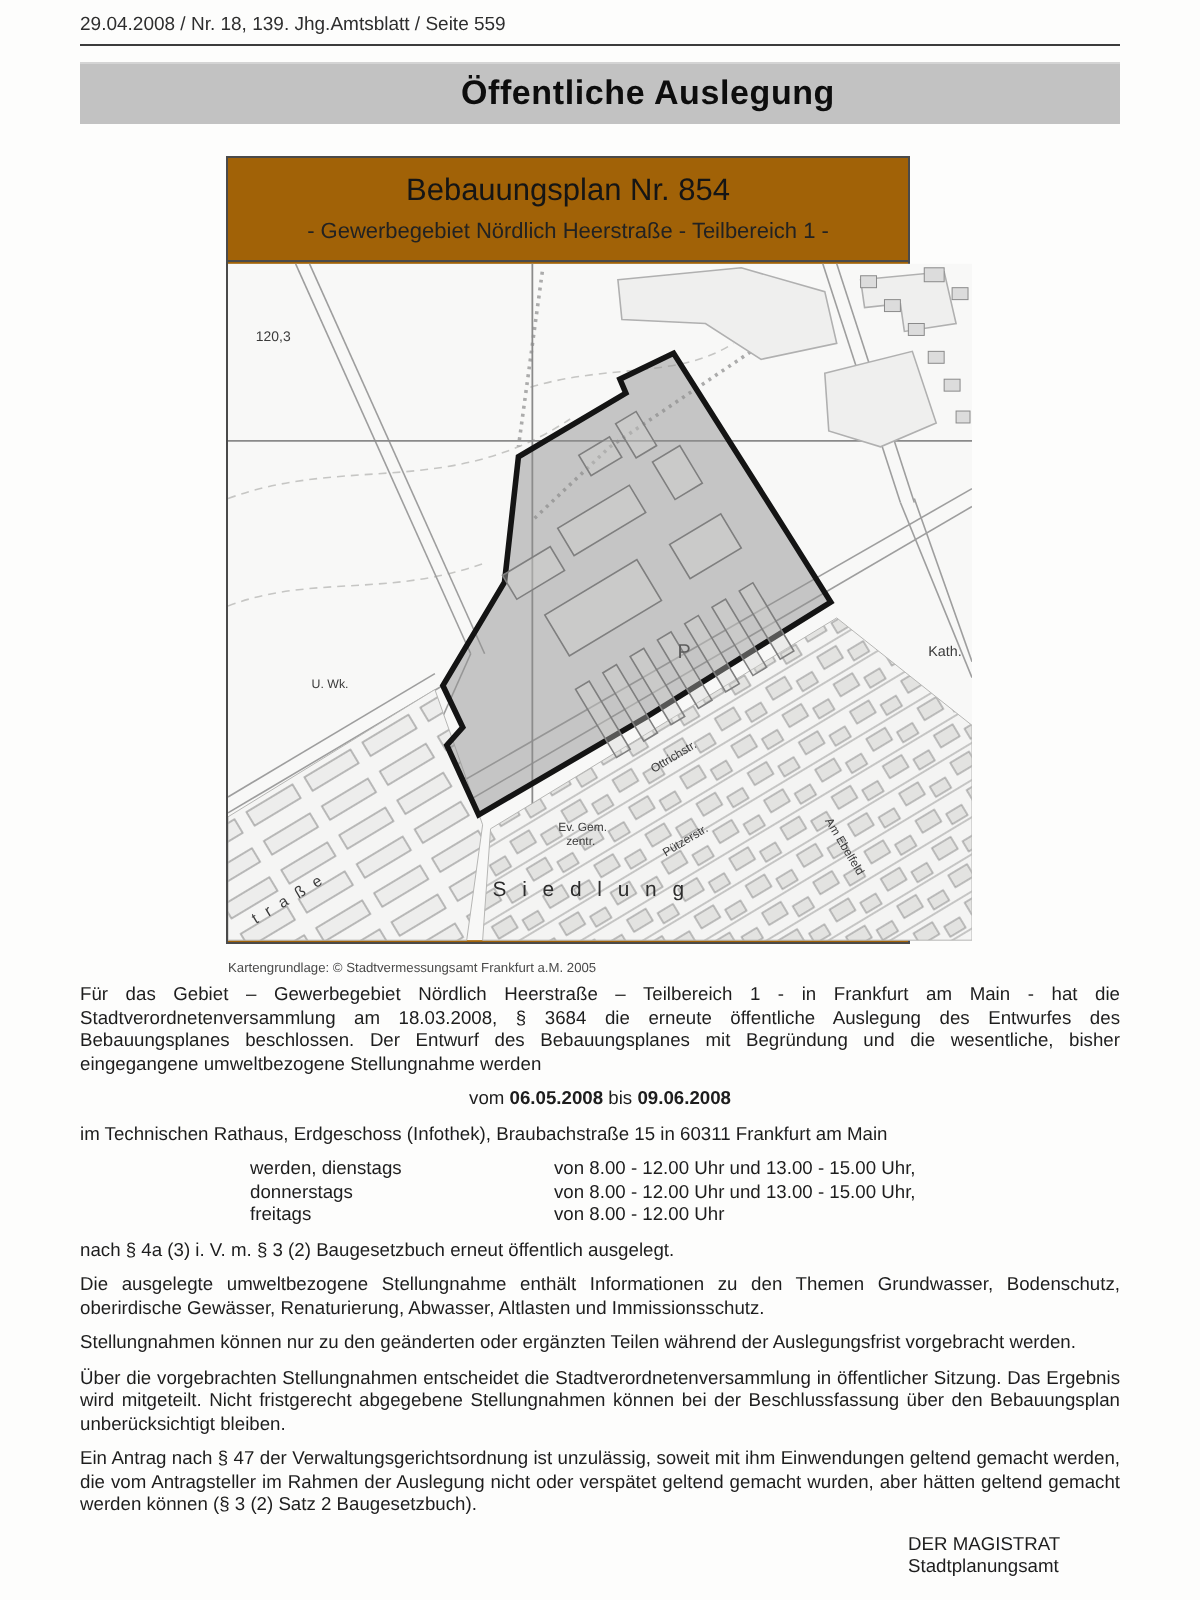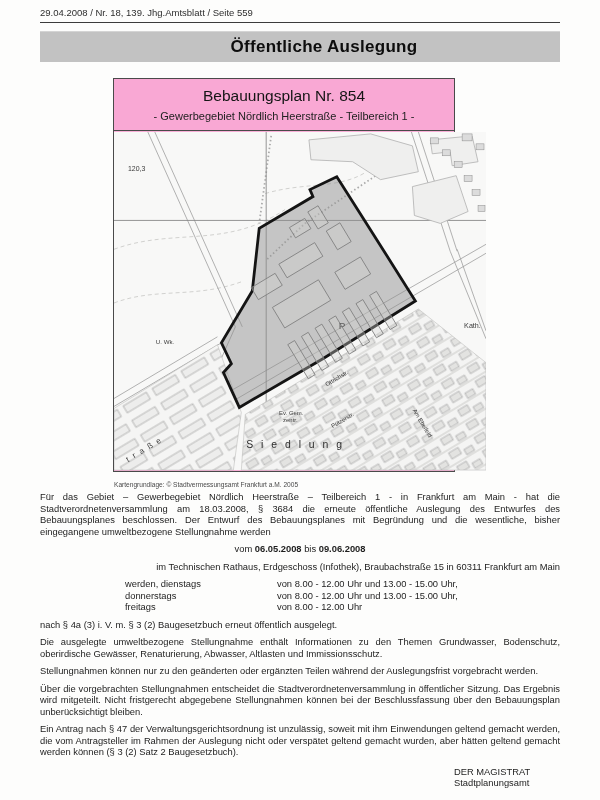--- a/index.html
+++ b/index.html
@@ -18,39 +18,39 @@
   
   .banner {
     position:absolute; top:31px; left:40px; right:40px; height:30px;
     background:#c2c2c2; border-top:1px solid #d4d4d4;
     display:flex; align-items:center; justify-content:center;
     font-size:17px; font-weight:bold; color:#0d0d0d; letter-spacing:.3px;padding-left:48px;
   }
   
   .map-box {
     position:absolute; left:113px; top:78px; width:342px;
-    border:1.2px solid #4a4a4a; background:#f9a8d4; box-sizing:border-box;
+    border:1.2px solid #4a4a4a; background:#a16207; box-sizing:border-box;
   }
   .map-title { border-bottom:1.2px solid #4a4a4a; text-align:center; padding:8px 4px 8px; }
   .map-title .t1 { font-size:15.5px; color:#151515; }
   .map-title .t2 { font-size:11px; margin-top:5px; color:#222; }
   .map-svg { display:block; }
   .map-caption {
     position:absolute; left:114px; top:481px;
     font-size:6.6px; color:#4a4a4a;
   }
   
   .content {
     position:absolute; left:40px; right:40px; top:492px;
     font-size:9.35px; line-height:11.5px; text-align:justify; color:#1d1d1d;
   }
   .content p { margin:0 0 6px; }
   .period { text-align:center; margin:5px 0 6px; }
   .period b { font-weight:bold; }
-  .loc { text-align:right; }
+  .loc { text-align:left; }
   .schedule { margin:0 0 6px 85px; }
   .schedule .row { display:flex; }
   .schedule .days { width:152px; }
   .sig { margin-top:8px; width:106px; margin-left:auto; text-align:left; }
   svg text { font-family:"Liberation Sans", sans-serif; }
 </style>
 </head>
 <body>
 
 <div class="page">

